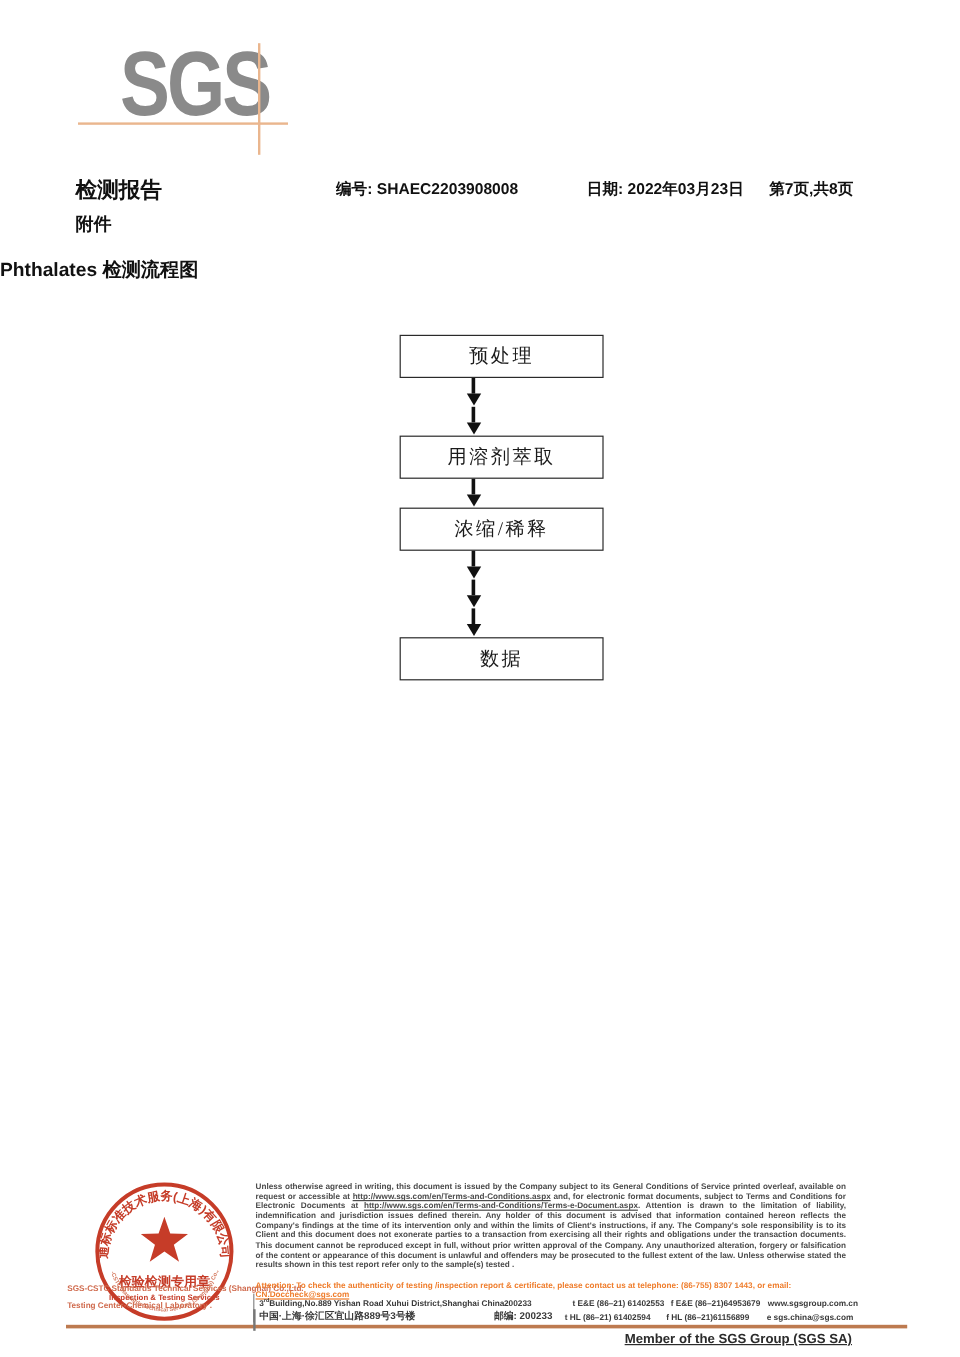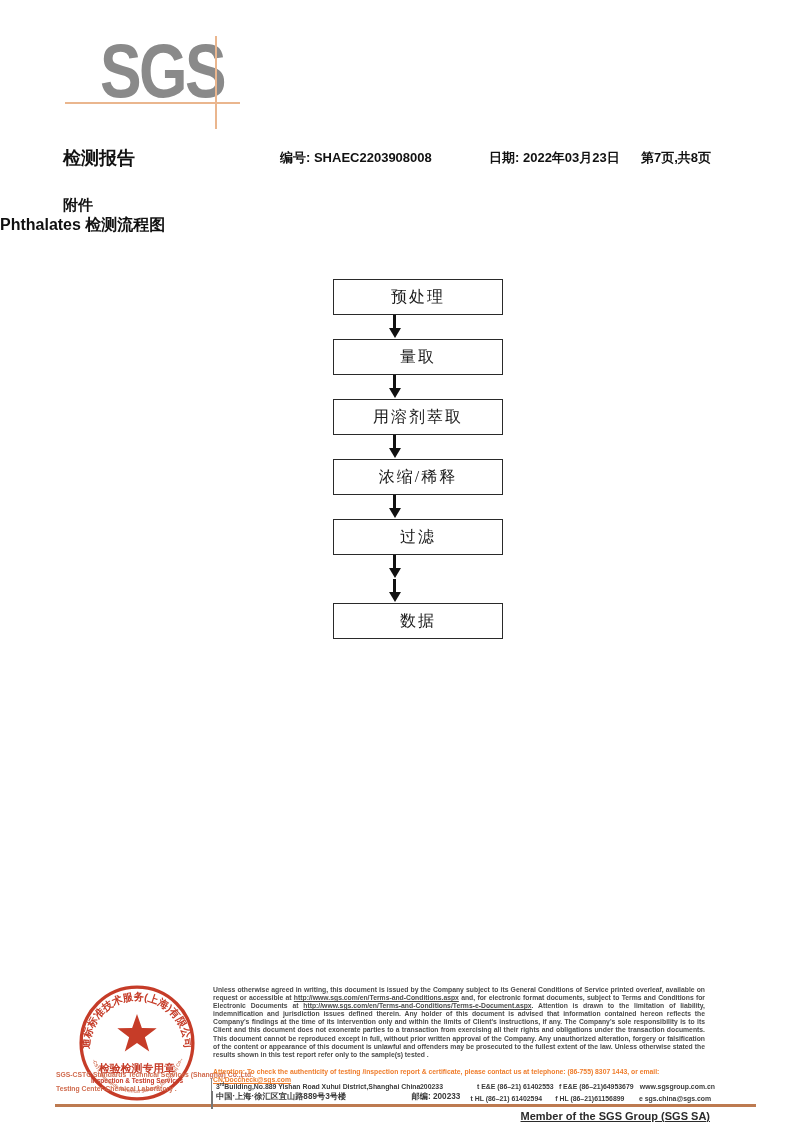--- a/index.html
+++ b/index.html
@@ -16,21 +16,21 @@
     transform:scaleX(0.82);transform-origin:left top;
   }
   .logo-hline{position:absolute;left:65px;top:102px;width:175px;height:2px;background:#eab68e;}
   .logo-vline{position:absolute;left:215px;top:36px;width:2px;height:93px;background:#eab68e;}
   
   .report-title{position:absolute;left:63px;top:146px;font-size:18px;font-weight:bold;}
   .hdr{position:absolute;top:149px;font-size:13px;font-weight:bold;white-space:nowrap;}
   .hdr-number{left:280px;}
   .hdr-date{left:489px;}
   .hdr-page{left:641px;}
-  .attachment{position:absolute;left:63px;top:196px;font-size:15px;font-weight:bold;}
+  .attachment{position:absolute;left:63px;top:178px;font-size:15px;font-weight:bold;}
   
   .flow-title{position:absolute;left:0;top:215px;width:800px;text-align:left;
     font-size:16px;font-weight:bold;}
   .flow-col{position:absolute;left:286px;top:279px;width:217px;}
   .fbox{
     box-sizing:border-box;height:36px;border:1.5px solid #2a2a2a;background:#fff;
     display:flex;align-items:center;justify-content:center;
     font-family:"Liberation Serif","DejaVu Serif",serif;
     font-size:16px;letter-spacing:2px;color:#1a1a1a;margin-left:47px;
   }
@@ -89,36 +89,34 @@
 <div class="attachment">附件</div>
 
 <div class="flow-title">Phthalates 检测流程图</div>
 
 <div class="flow-col">
   <div class="fbox">预处理</div>
   <div class="farrow">
       <div class="stem"></div>
       <div class="head"></div>
     </div>
-  <div class="fbox">量取</div>
   <div class="farrow">
       <div class="stem"></div>
       <div class="head"></div>
     </div>
   <div class="fbox">用溶剂萃取</div>
   <div class="farrow">
       <div class="stem"></div>
       <div class="head"></div>
     </div>
   <div class="fbox">浓缩/稀释</div>
   <div class="farrow">
       <div class="stem"></div>
       <div class="head"></div>
     </div>
-  <div class="fbox">过滤</div>
   <div class="farrow">
       <div class="stem"></div>
       <div class="head"></div>
     </div>
   <div class="farrow">
       <div class="stem"></div>
       <div class="head"></div>
     </div>
   <div class="fbox">数据</div>
 </div>

